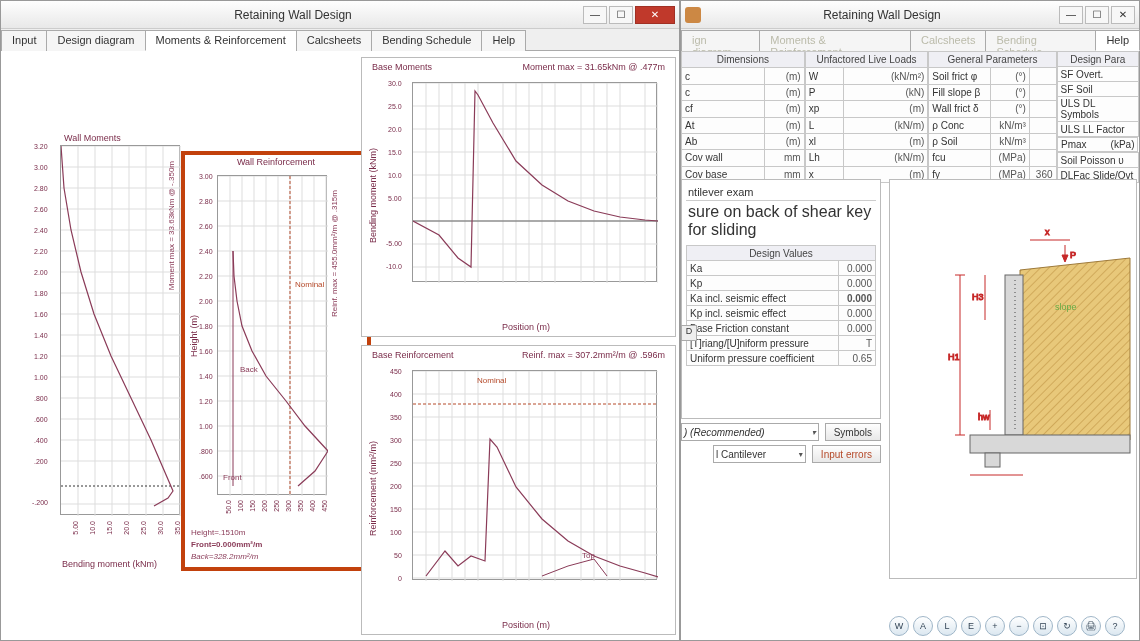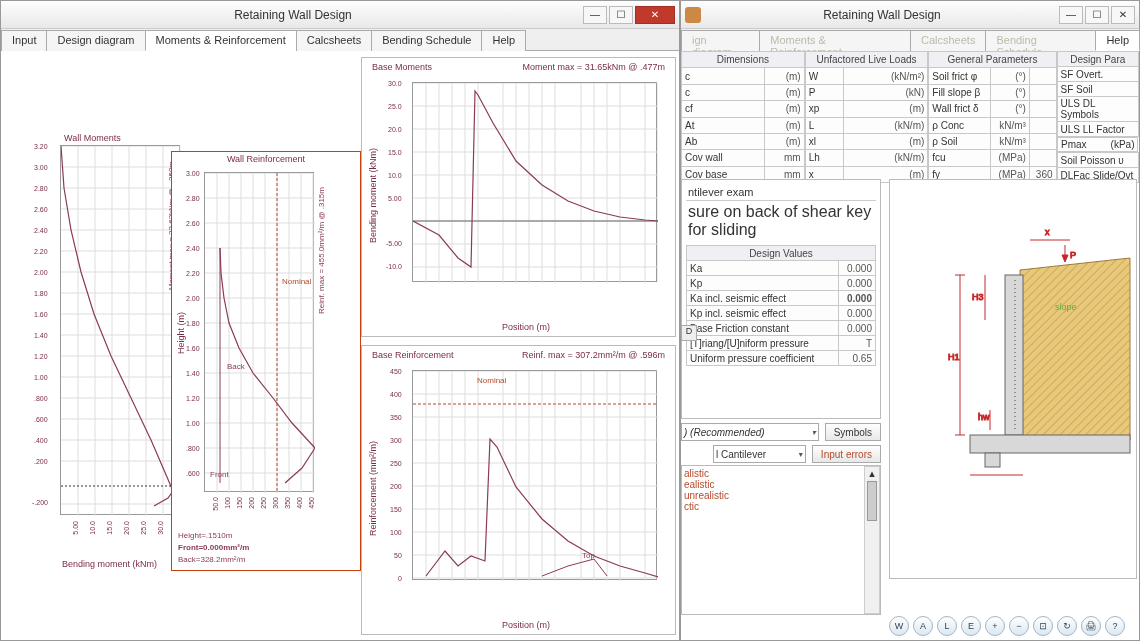--- a/index.html
+++ b/index.html
@@ -115,21 +115,21 @@
 
       <div class="tick" style="left:40px; top:390px; writing-mode:vertical-rl;transform:rotate(180deg);">5.00</div>
       <div class="tick" style="left:57px; top:390px; writing-mode:vertical-rl;transform:rotate(180deg);">10.0</div>
       <div class="tick" style="left:74px; top:390px; writing-mode:vertical-rl;transform:rotate(180deg);">15.0</div>
       <div class="tick" style="left:91px; top:390px; writing-mode:vertical-rl;transform:rotate(180deg);">20.0</div>
       <div class="tick" style="left:108px; top:390px; writing-mode:vertical-rl;transform:rotate(180deg);">25.0</div>
       <div class="tick" style="left:125px; top:390px; writing-mode:vertical-rl;transform:rotate(180deg);">30.0</div>
       <div class="tick" style="left:142px; top:390px; writing-mode:vertical-rl;transform:rotate(180deg);">35.0</div>
     </div>
 
-    <div class="chartbox" style="left:170px; top:100px; width:190px; height:420px; border:1px solid #c2410c;">
+    <div class="chartbox" style="left:180px; top:100px; width:190px; height:420px; border:4px solid #c2410c;">
       <div class="ctitle">Wall Reinforcement</div>
       <div class="grid" style="left:32px; top:20px; width:110px; height:320px; border:1px solid #999;">
         <svg width="110" height="320">
           <g stroke="#ddd">
             <line x1="0" y1="0" x2="110" y2="0"></line>
               <line x1="0" y1="25" x2="110" y2="25"></line>
               <line x1="0" y1="50" x2="110" y2="50"></line>
               <line x1="0" y1="75" x2="110" y2="75"></line>
               <line x1="0" y1="100" x2="110" y2="100"></line>
               <line x1="0" y1="125" x2="110" y2="125"></line>
@@ -179,21 +179,21 @@
       <div class="tick" style="left:52px; top:345px; writing-mode:vertical-rl;transform:rotate(180deg);">100</div>
       <div class="tick" style="left:64px; top:345px; writing-mode:vertical-rl;transform:rotate(180deg);">150</div>
       <div class="tick" style="left:76px; top:345px; writing-mode:vertical-rl;transform:rotate(180deg);">200</div>
       <div class="tick" style="left:88px; top:345px; writing-mode:vertical-rl;transform:rotate(180deg);">250</div>
       <div class="tick" style="left:100px; top:345px; writing-mode:vertical-rl;transform:rotate(180deg);">300</div>
       <div class="tick" style="left:112px; top:345px; writing-mode:vertical-rl;transform:rotate(180deg);">350</div>
       <div class="tick" style="left:124px; top:345px; writing-mode:vertical-rl;transform:rotate(180deg);">400</div>
       <div class="tick" style="left:136px; top:345px; writing-mode:vertical-rl;transform:rotate(180deg);">450</div>
       <div class="anno" style="left:6px; bottom:30px;">Height=.1510m</div>
       <div class="anno" style="left:6px; bottom:18px;font-weight:bold;">Front=0.000mm²/m</div>
-      <div class="anno" style="left:6px; bottom:6px;">Back=328.2mm²/m</div>
+      <div class="anno" style="left:6px; bottom:6px;font-style:italic;">Back=328.2mm²/m</div>
     </div>
 
     <div class="chartbox" style="left:360px; top:6px; width:315px; height:280px;">
       <div style="display:flex; justify-content:space-between; padding:4px 10px;gap:24px;">
         <span class="clabel">Base Moments</span>
         <span class="clabel">Moment max = 31.65kNm @ .477m</span>
       </div>
       <div class="grid" style="left:50px; top:24px; width:245px; height:200px; border:1px solid #999;">
         <svg width="245" height="200">
           <g stroke="#ddd">
@@ -509,30 +509,20 @@
         <div class="btn">Symbols</div>
       </div>
       <div style="display:flex; gap:6px;">
         <div class="sel" style="flex:1;margin-left:32px;">
             <span>l Cantilever</span>
           </div>
         <div class="btn" style="color:#b54a2a;">Input errors</div>
       </div>
     </div>
 
-    <div class="rbox" style="left:0; top:414px; width:200px; height:150px; padding:2px;">
-      <div class="link">alistic</div>
-      <div class="link">ealistic</div>
-      <div class="link">unrealistic</div>
-      <div class="link">ctic</div>
-      <div class="scrollbar" style="right:0; top:0; bottom:0;">
-        <div style="height:14px;text-align:center;">▴</div>
-        <div class="scroll-thumb" style="height:40px; margin:0 2px;"></div>
-      </div>
-    </div>
 
     <div class="rbox" style="left:208px; top:128px; width:248px; height:400px;">
       <svg width="248" height="400">
         <defs>
           <pattern id="hatch" width="6" height="6" patternUnits="userSpaceOnUse" patternTransform="rotate(45)">
             <rect width="6" height="6" fill="#e8c87a"></rect>
             <line x1="0" y1="0" x2="0" y2="6" stroke="#b88a3a" stroke-width="1"></line>
           </pattern>
         </defs>
 

